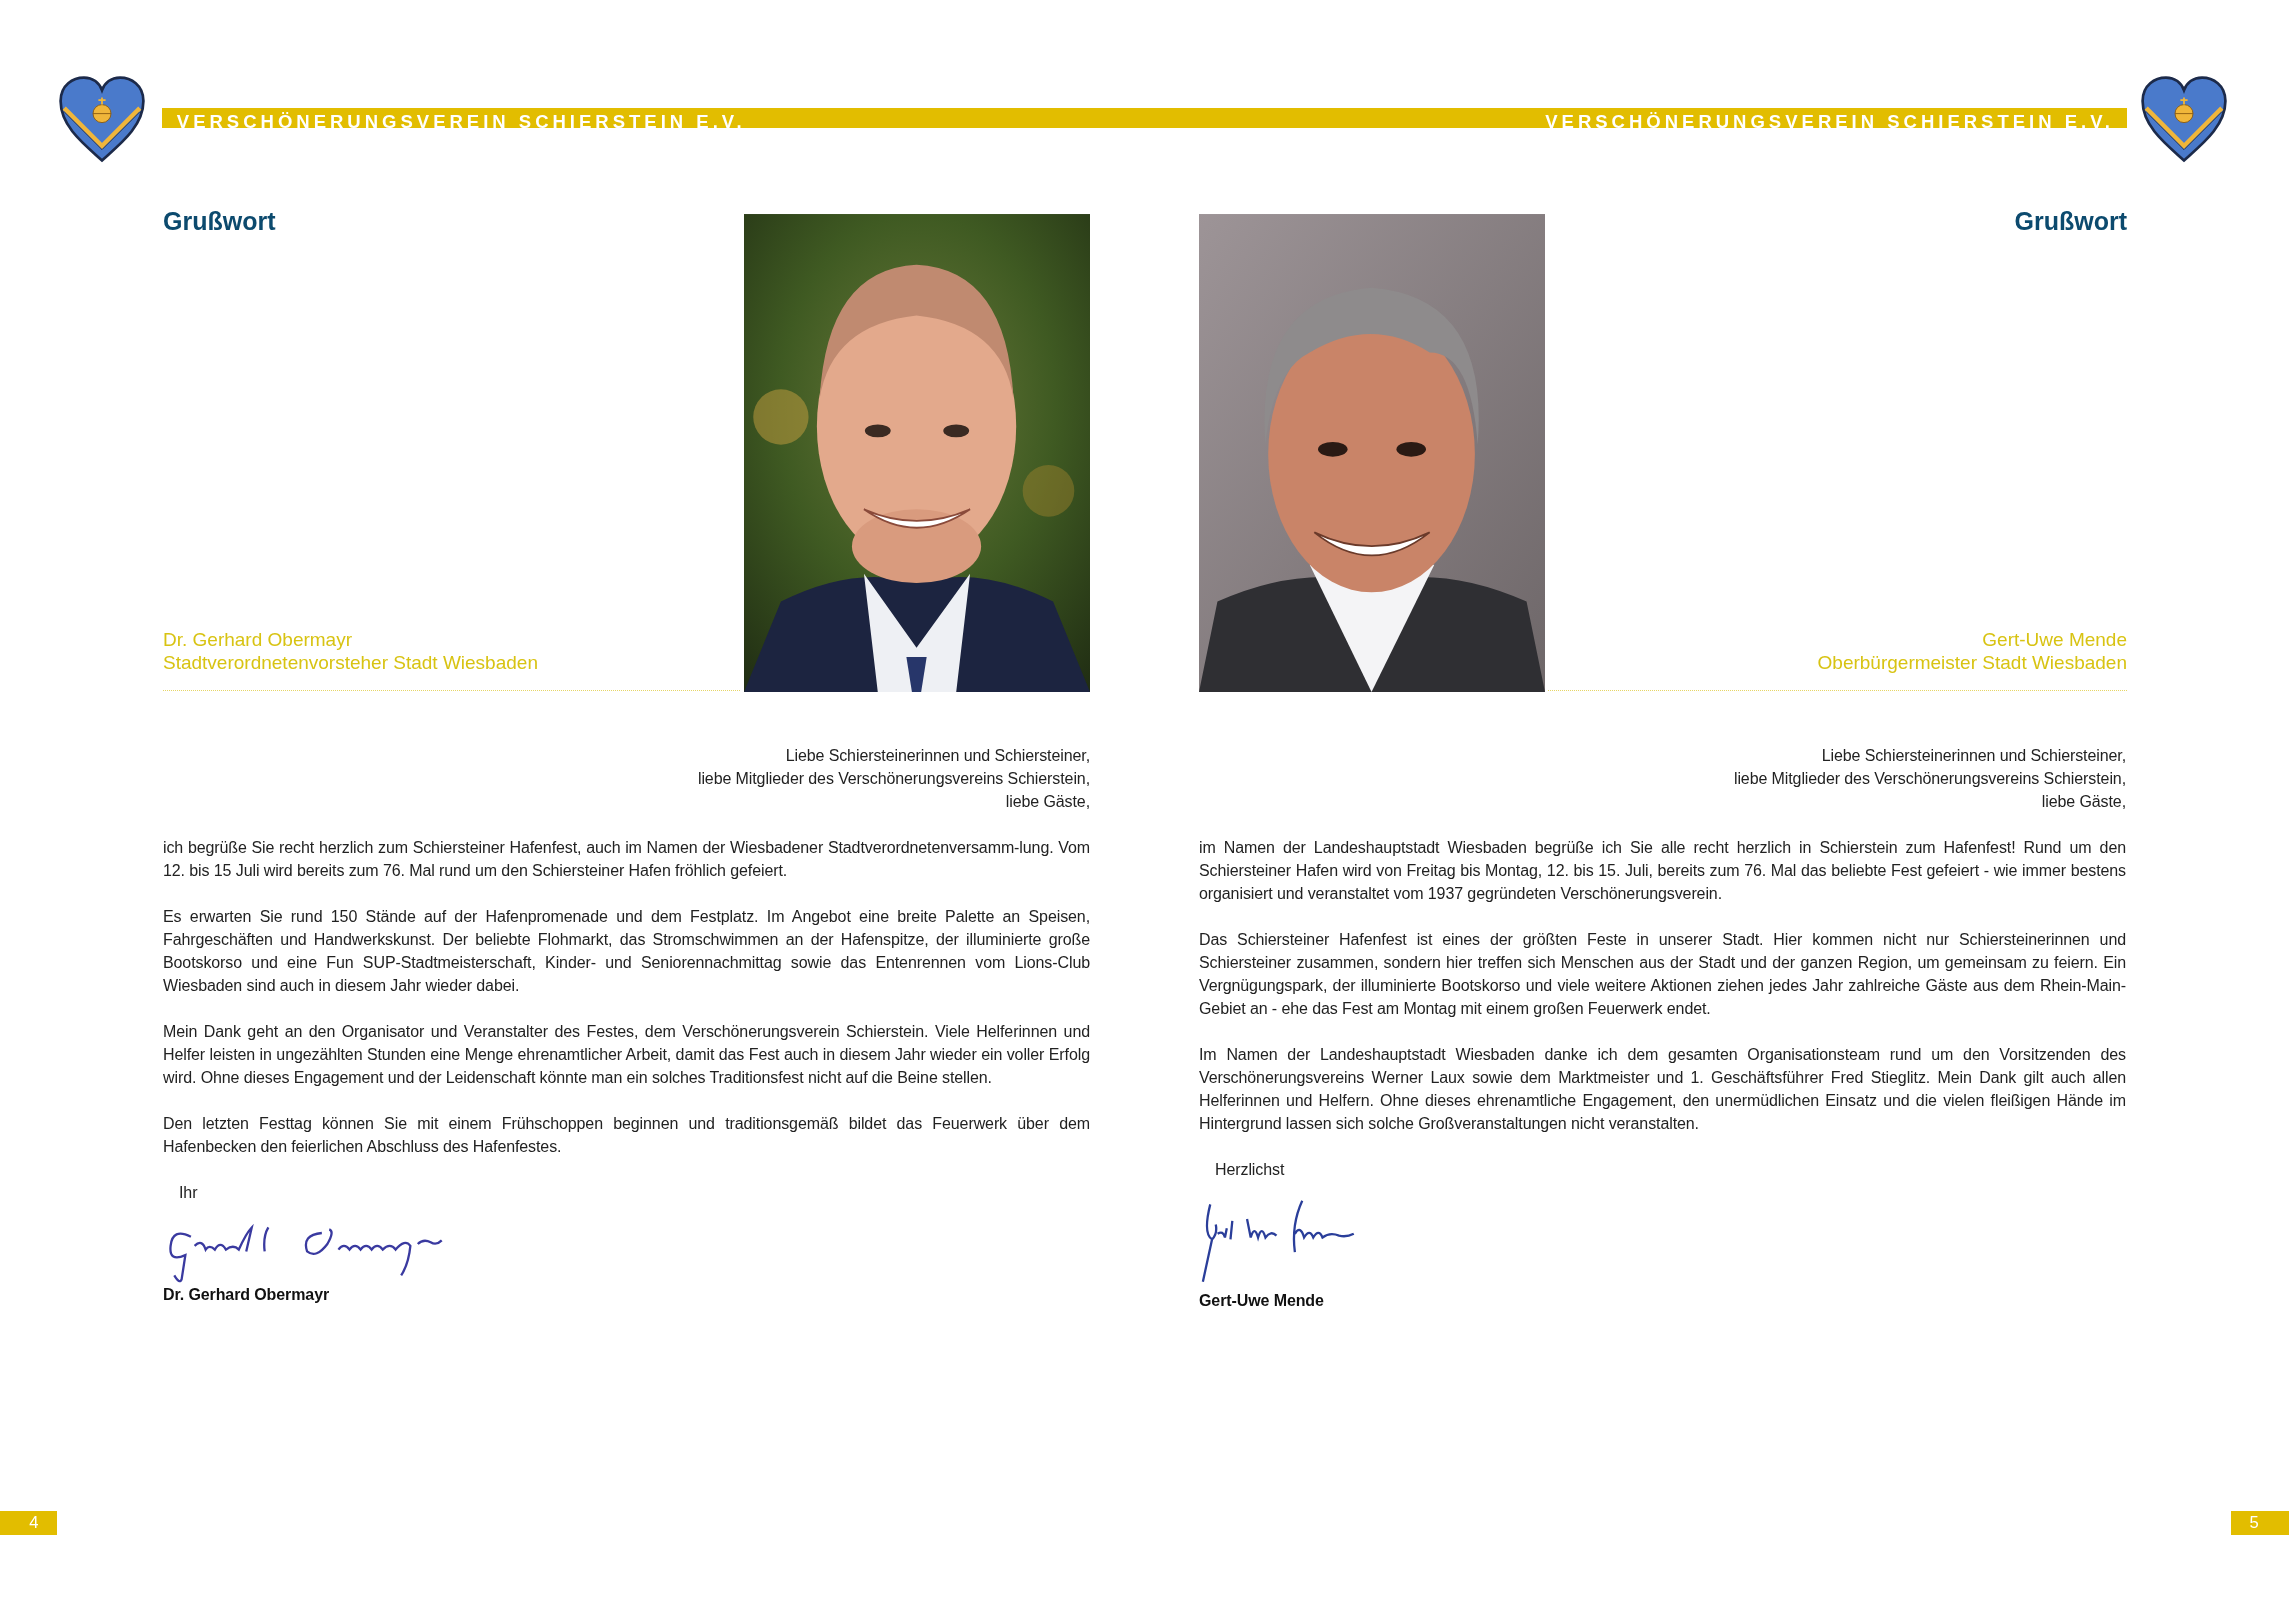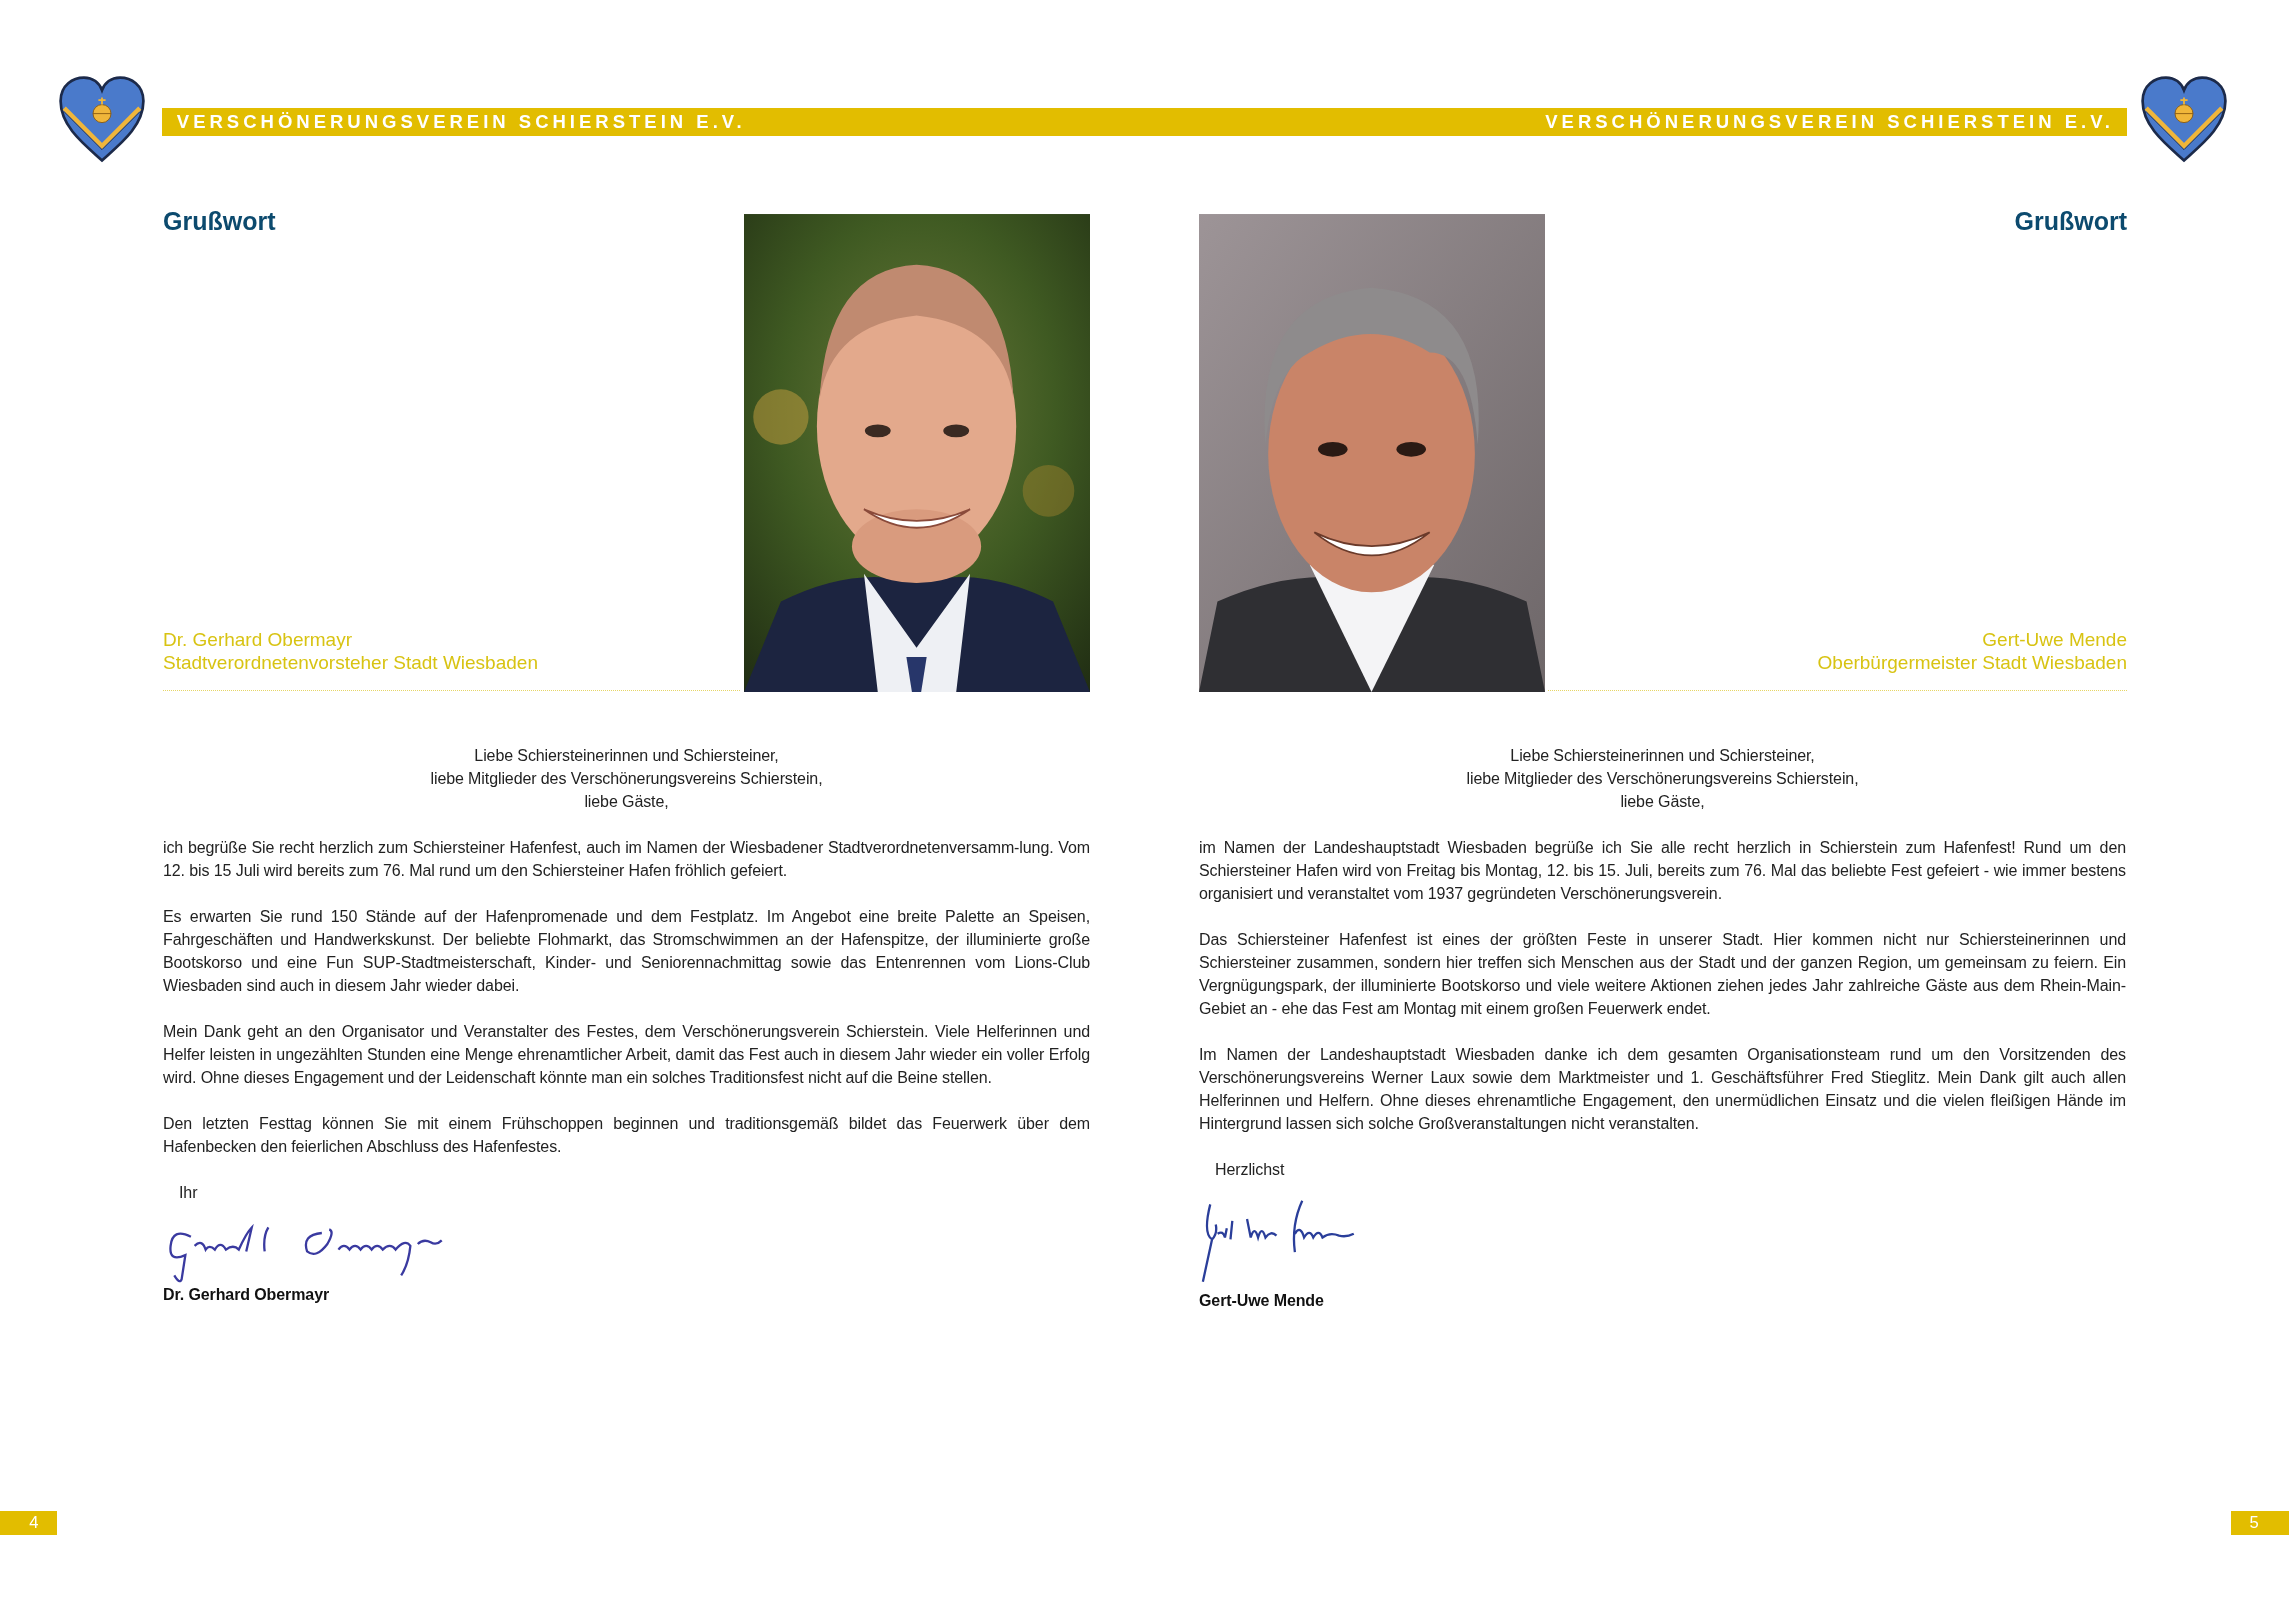--- a/index.html
+++ b/index.html
@@ -1,17 +1,17 @@
 <!DOCTYPE html>
 <html style="font-size:14.8px"><head>
 <meta charset="utf-8">
 <style>
   html, body { margin: 0; padding: 0; background: #ffffff; }
   body { width: 2290px; height: 1619px; position: relative; overflow: hidden; font-family: "Liberation Sans", sans-serif; color: #1a1a1a; }
-  .header-bar { position: absolute; top: 108px; height: 28px; background: #e2bd00; color: #ffffff; font-weight: bold; font-size: 18.5px; letter-spacing: 4px; line-height: 28px; white-space: nowrap; }
+  .header-bar { position: absolute; top: 108px; height: 20px; background: #e2bd00; color: #ffffff; font-weight: bold; font-size: 18.5px; letter-spacing: 4px; line-height: 28px; white-space: nowrap; }
   .header-bar.left { left: 162px; width: 1001px; padding-left: 14.8px; box-sizing: border-box; }
   .header-bar.right { left: 1140px; width: 987px; padding-right: 13px; text-align: right; box-sizing: border-box; }
   .logo { position: absolute; top: 74px; width: 90px; height: 90px; }
   .logo.left { left: 57px; }
   .logo.right { left: 2139px; }
   .title { position: absolute; top: 207px; font-size: 25px; font-weight: bold; color: #0c4a6e; }
   .title.left { left: 163px; }
   .title.right { right: 163px; }
   .photo { position: absolute; top: 214px; width: 346px; height: 478px; overflow: hidden; }
   .photo.left { left: 744px; }
@@ -19,21 +19,21 @@
   .name-block { position: absolute; top: 628px; font-size: 19px; line-height: 23px; color: #d8c312; font-weight: normal; }
   .name-block.left { left: 163px; }
   .name-block.right { right: 163px; text-align: right; }
   .dots { position: absolute; top: 690px; height: 0; border-top: 1.8px dotted #e6d566; }
   .dots.left { left: 163px; width: 577px; }
   .dots.right { left: 1548px; width: 579px; }
   .body-text { position: absolute; top: 744px; width: 927px; font-size: 16px; line-height: 23px; color: #222; letter-spacing: -0.1px; }
   .body-text.left { left: 163px; }
   .body-text.right { left: 1199px; }
   .body-text p { margin: 0 0 23px 0; text-align: justify; }
-  .body-text p.salutation { text-align: center; }
+  .body-text p.salutation { text-align: right; }
   .closing { margin: 16px; }
   .sig-svg { display: block; }
   .signer { font-weight: bold; font-size: 16px; color: #111; }
   .pagenum { position: absolute; top: 1511px; height: 24px; background: #e2bd00; color: #ffffff; font-size: 16.6px; line-height: 24px; }
   .pagenum.left { left: 0; width: 57px; text-align: right; padding-right: 18.5px; box-sizing: border-box; }
   .pagenum.right { left: 2231px; width: 59px; text-align: left; padding-left: 18.5px; box-sizing: border-box; }
 </style>
 </head>
 <body>
 

